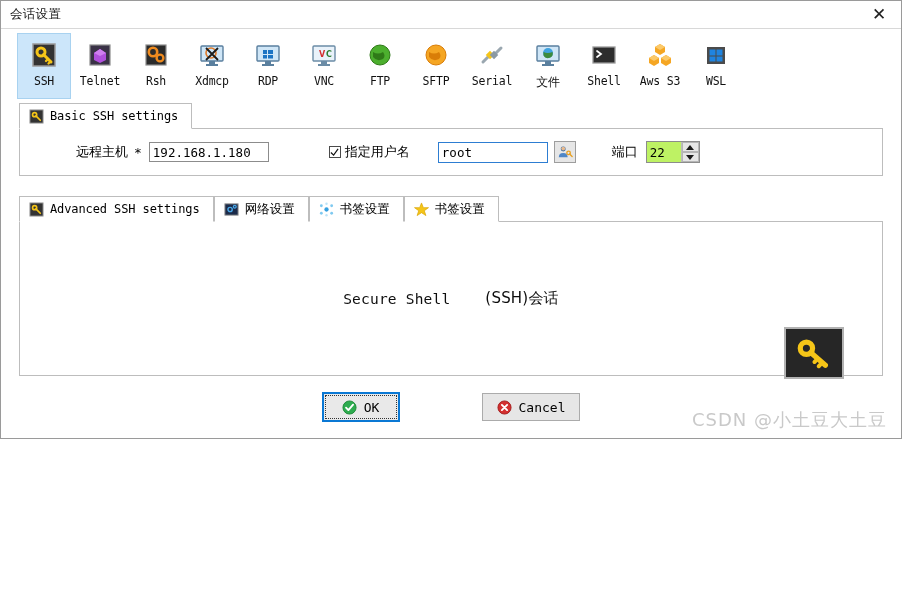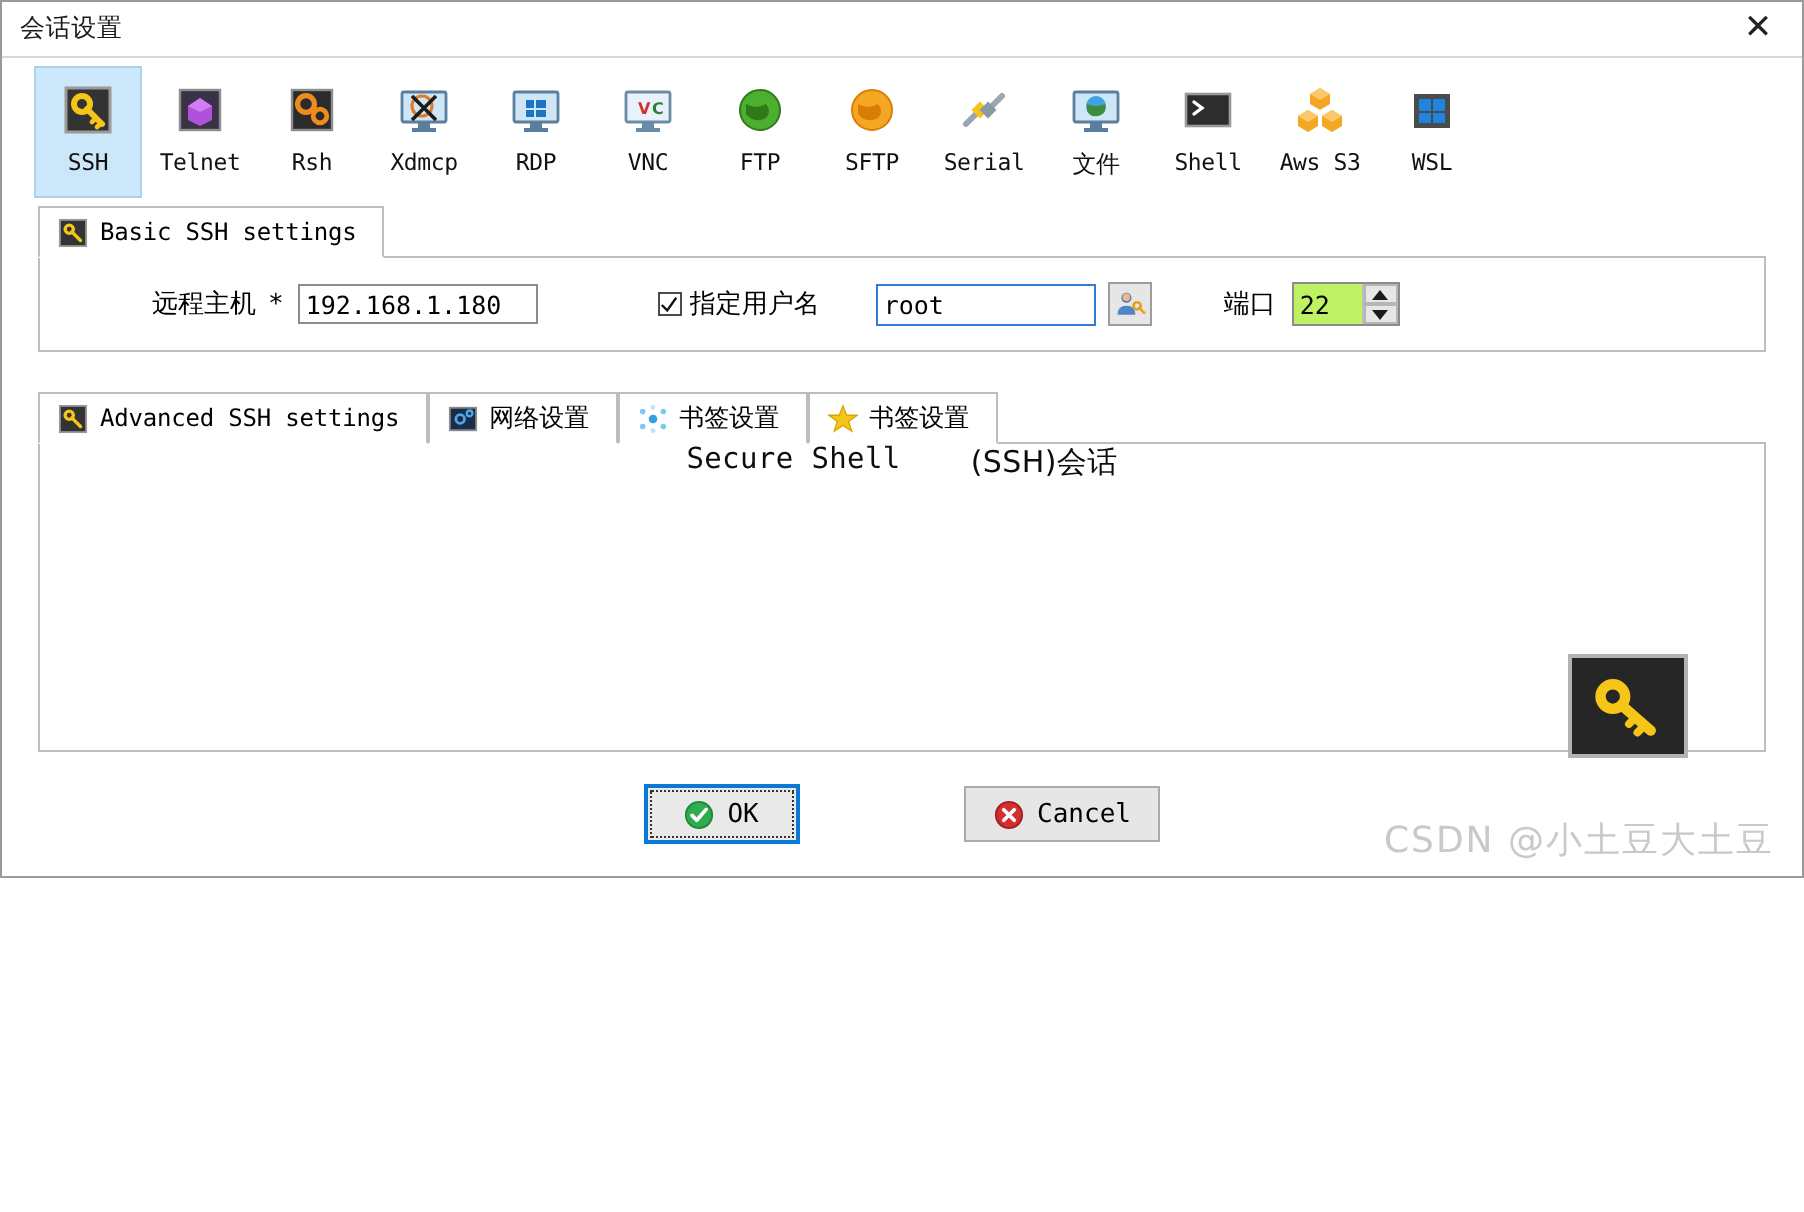--- a/index.html
+++ b/index.html
@@ -175,21 +175,21 @@
   .arr{width:0;height:0;border-left:4px solid transparent;border-right:4px solid transparent;}
   .arr.up{border-bottom:5px solid #1a1a1a;}
   .arr.dn{border-top:5px solid #1a1a1a;}
 
   .gap{height:20px;flex:0 0 20px;}
 
   
   .adv-inner{position:absolute;inset:0;}
   .center-text{
     position:absolute;left:0;right:0;top:0;bottom:0;
-    display:flex;align-items:flex-start;justify-content:center;
+    display:flex;align-items:center;justify-content:center;
     font-family:"DejaVu Sans Mono","Liberation Mono",monospace;
     font-size:14.5px;color:#0d0d0d;letter-spacing:.2px;
     pointer-events:none;
   }
   .center-text .cjk{font-family:"DejaVu Sans","Liberation Sans",sans-serif;font-size:15px;margin-left:35px;}
   .bigkey{
     position:absolute;right:38px;top:105px;
     width:60px;height:52px;
     border:2px solid #b2b2b2;
     background:#262626;

